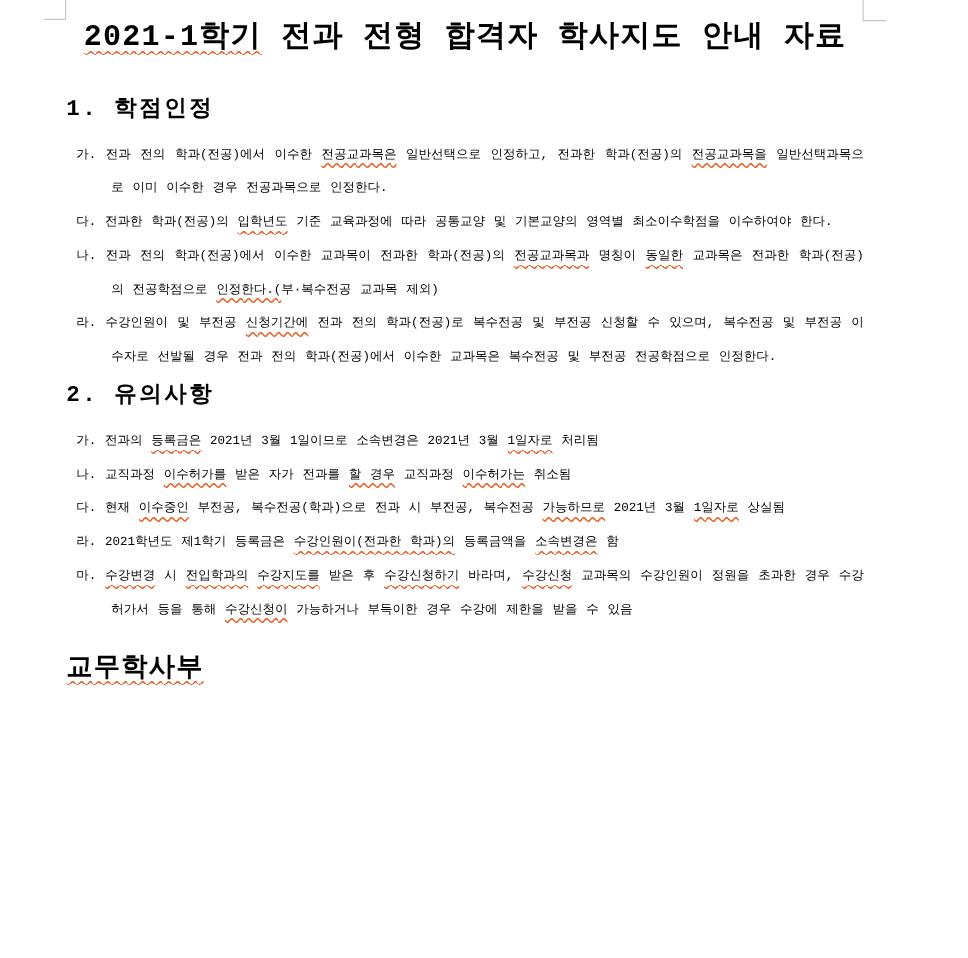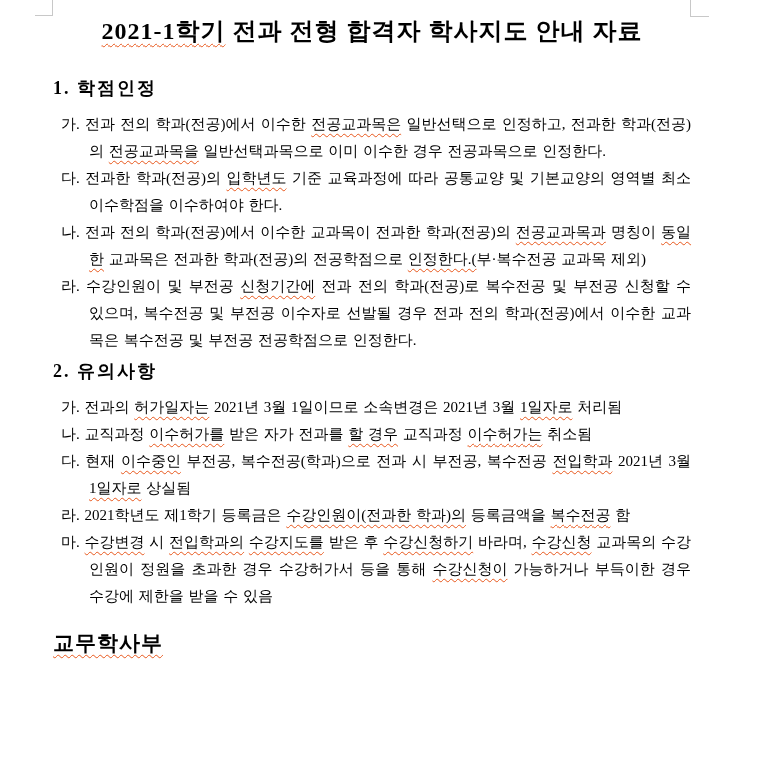--- a/index.html
+++ b/index.html
@@ -9,41 +9,41 @@
     --bg:#ffffff;
   }
   *{margin:0;padding:0;box-sizing:border-box;}
   html,body{background:var(--bg);}
   .page{
     position:relative;
     width:712px;height:766px;
     background:var(--bg);
     overflow:hidden;
     color:var(--text);
-    font-family:Liberation Serif, serif;
+    font-family:Liberation Mono, monospace;
   }
   
   .crop{position:absolute;top:0;}
   .crop.tl{left:35px;width:18px;height:16px;border-right:1px solid var(--crop);border-bottom:1px solid var(--crop);}
   .crop.tr{left:690px;width:19px;height:17px;border-left:1px solid var(--crop);border-bottom:1px solid var(--crop);}
 
   .content{position:absolute;left:53px;top:14px;width:638px;}
 
   .doc-title{
     font-size:24px;line-height:34px;font-weight:bold;
     text-align:center;letter-spacing:1px;
     margin-bottom:28px;white-space:nowrap;
   }
   .sec-heading{
     font-size:18px;line-height:24px;font-weight:bold;
     letter-spacing:2px;margin:0 0 11px 0;
   }
   section + section{margin-top:5px;}
   .item{
-    font-size:15px;line-height:27px;
+    font-size:10px;line-height:27px;
     text-align:justify;text-justify:inter-word;
     word-spacing:1px;
     padding-left:32px;text-indent:-28px;
     margin-left:4px;
   }
   .item-label{display:inline;}
   
   .sq{
     text-decoration:underline;
     text-decoration-style:wavy;
@@ -70,22 +70,22 @@
     <div id="sections">
         <section>
           <h2 class="sec-heading">1. 학점인정</h2>
           <div class="item"><span class="item-label">가.</span> <span>전과 전의 학과(전공)에서 이수한 </span><span class="sq">전공교과목은</span><span> 일반선택으로 인정하고, 전과한 학과(전공)의 </span><span class="sq">전공교과목을</span><span> 일반선택과목으로 이미 이수한 경우 전공과목으로 인정한다.</span></div>
           <div class="item"><span class="item-label">다.</span> <span>전과한 학과(전공)의 </span><span class="sq">입학년도</span><span> 기준 교육과정에 따라 공통교양 및 기본교양의 영역별 최소이수학점을 이수하여야 한다.</span></div>
           <div class="item"><span class="item-label">나.</span> <span>전과 전의 학과(전공)에서 이수한 교과목이 전과한 학과(전공)의 </span><span class="sq">전공교과목과</span><span> 명칭이 </span><span class="sq">동일한</span><span> 교과목은 전과한 학과(전공)의 전공학점으로 </span><span class="sq">인정한다.(</span><span>부·복수전공 교과목 제외)</span></div>
           <div class="item"><span class="item-label">라.</span> <span>수강인원이 및 부전공 </span><span class="sq">신청기간에</span><span> 전과 전의 학과(전공)로 복수전공 및 부전공 신청할 수 있으며, 복수전공 및 부전공 이수자로 선발될 경우 전과 전의 학과(전공)에서 이수한 교과목은 복수전공 및 부전공 전공학점으로 인정한다.</span></div>
         </section>
         <section>
           <h2 class="sec-heading">2. 유의사항</h2>
-          <div class="item"><span class="item-label">가.</span> <span>전과의 </span><span class="sq">허가일자는</span><span> 2021년 3월 1일이므로 소속변경은 2021년 3월 </span><span class="sq">1일자로</span><span> 처리됨</span></div>
+          <div class="item"><span class="item-label">가.</span> <span>전과의 </span><span class="sq">등록금은</span><span> 2021년 3월 1일이므로 소속변경은 2021년 3월 </span><span class="sq">1일자로</span><span> 처리됨</span></div>
           <div class="item"><span class="item-label">나.</span> <span>교직과정 </span><span class="sq">이수허가를</span><span> 받은 자가 전과를 </span><span class="sq">할 경우</span><span> 교직과정 </span><span class="sq">이수허가는</span><span> 취소됨</span></div>
-          <div class="item"><span class="item-label">다.</span> <span>현재 </span><span class="sq">이수중인</span><span> 부전공, 복수전공(학과)으로 전과 시 부전공, 복수전공 </span><span class="sq">전입학과</span><span> 2021년 3월 </span><span class="sq">1일자로</span><span> 상실됨</span></div>
-          <div class="item"><span class="item-label">라.</span> <span>2021학년도 제1학기 등록금은 </span><span class="sq">수강인원이(전과한 학과)의</span><span> 등록금액을 </span><span class="sq">복수전공</span><span> 함</span></div>
+          <div class="item"><span class="item-label">다.</span> <span>현재 </span><span class="sq">이수중인</span><span> 부전공, 복수전공(학과)으로 전과 시 부전공, 복수전공 </span><span class="sq">가능하므로</span><span> 2021년 3월 </span><span class="sq">1일자로</span><span> 상실됨</span></div>
+          <div class="item"><span class="item-label">라.</span> <span>2021학년도 제1학기 등록금은 </span><span class="sq">수강인원이(전과한 학과)의</span><span> 등록금액을 </span><span class="sq">소속변경은</span><span> 함</span></div>
           <div class="item"><span class="item-label">마.</span> <span class="sq">수강변경</span><span> 시 </span><span class="sq">전입학과의</span><span> </span><span class="sq">수강지도를</span><span> 받은 후 </span><span class="sq">수강신청하기</span><span> 바라며, </span><span class="sq">수강신청</span><span> 교과목의 수강인원이 정원을 초과한 경우 수강허가서 등을 통해 </span><span class="sq">수강신청이</span><span> 가능하거나 부득이한 경우 수강에 제한을 받을 수 있음</span></div>
         </section>
       </div>
     <div class="doc-footer"><span class="sq">교무학사부</span></div>
   </div>
 </div>
 
 </body></html>

